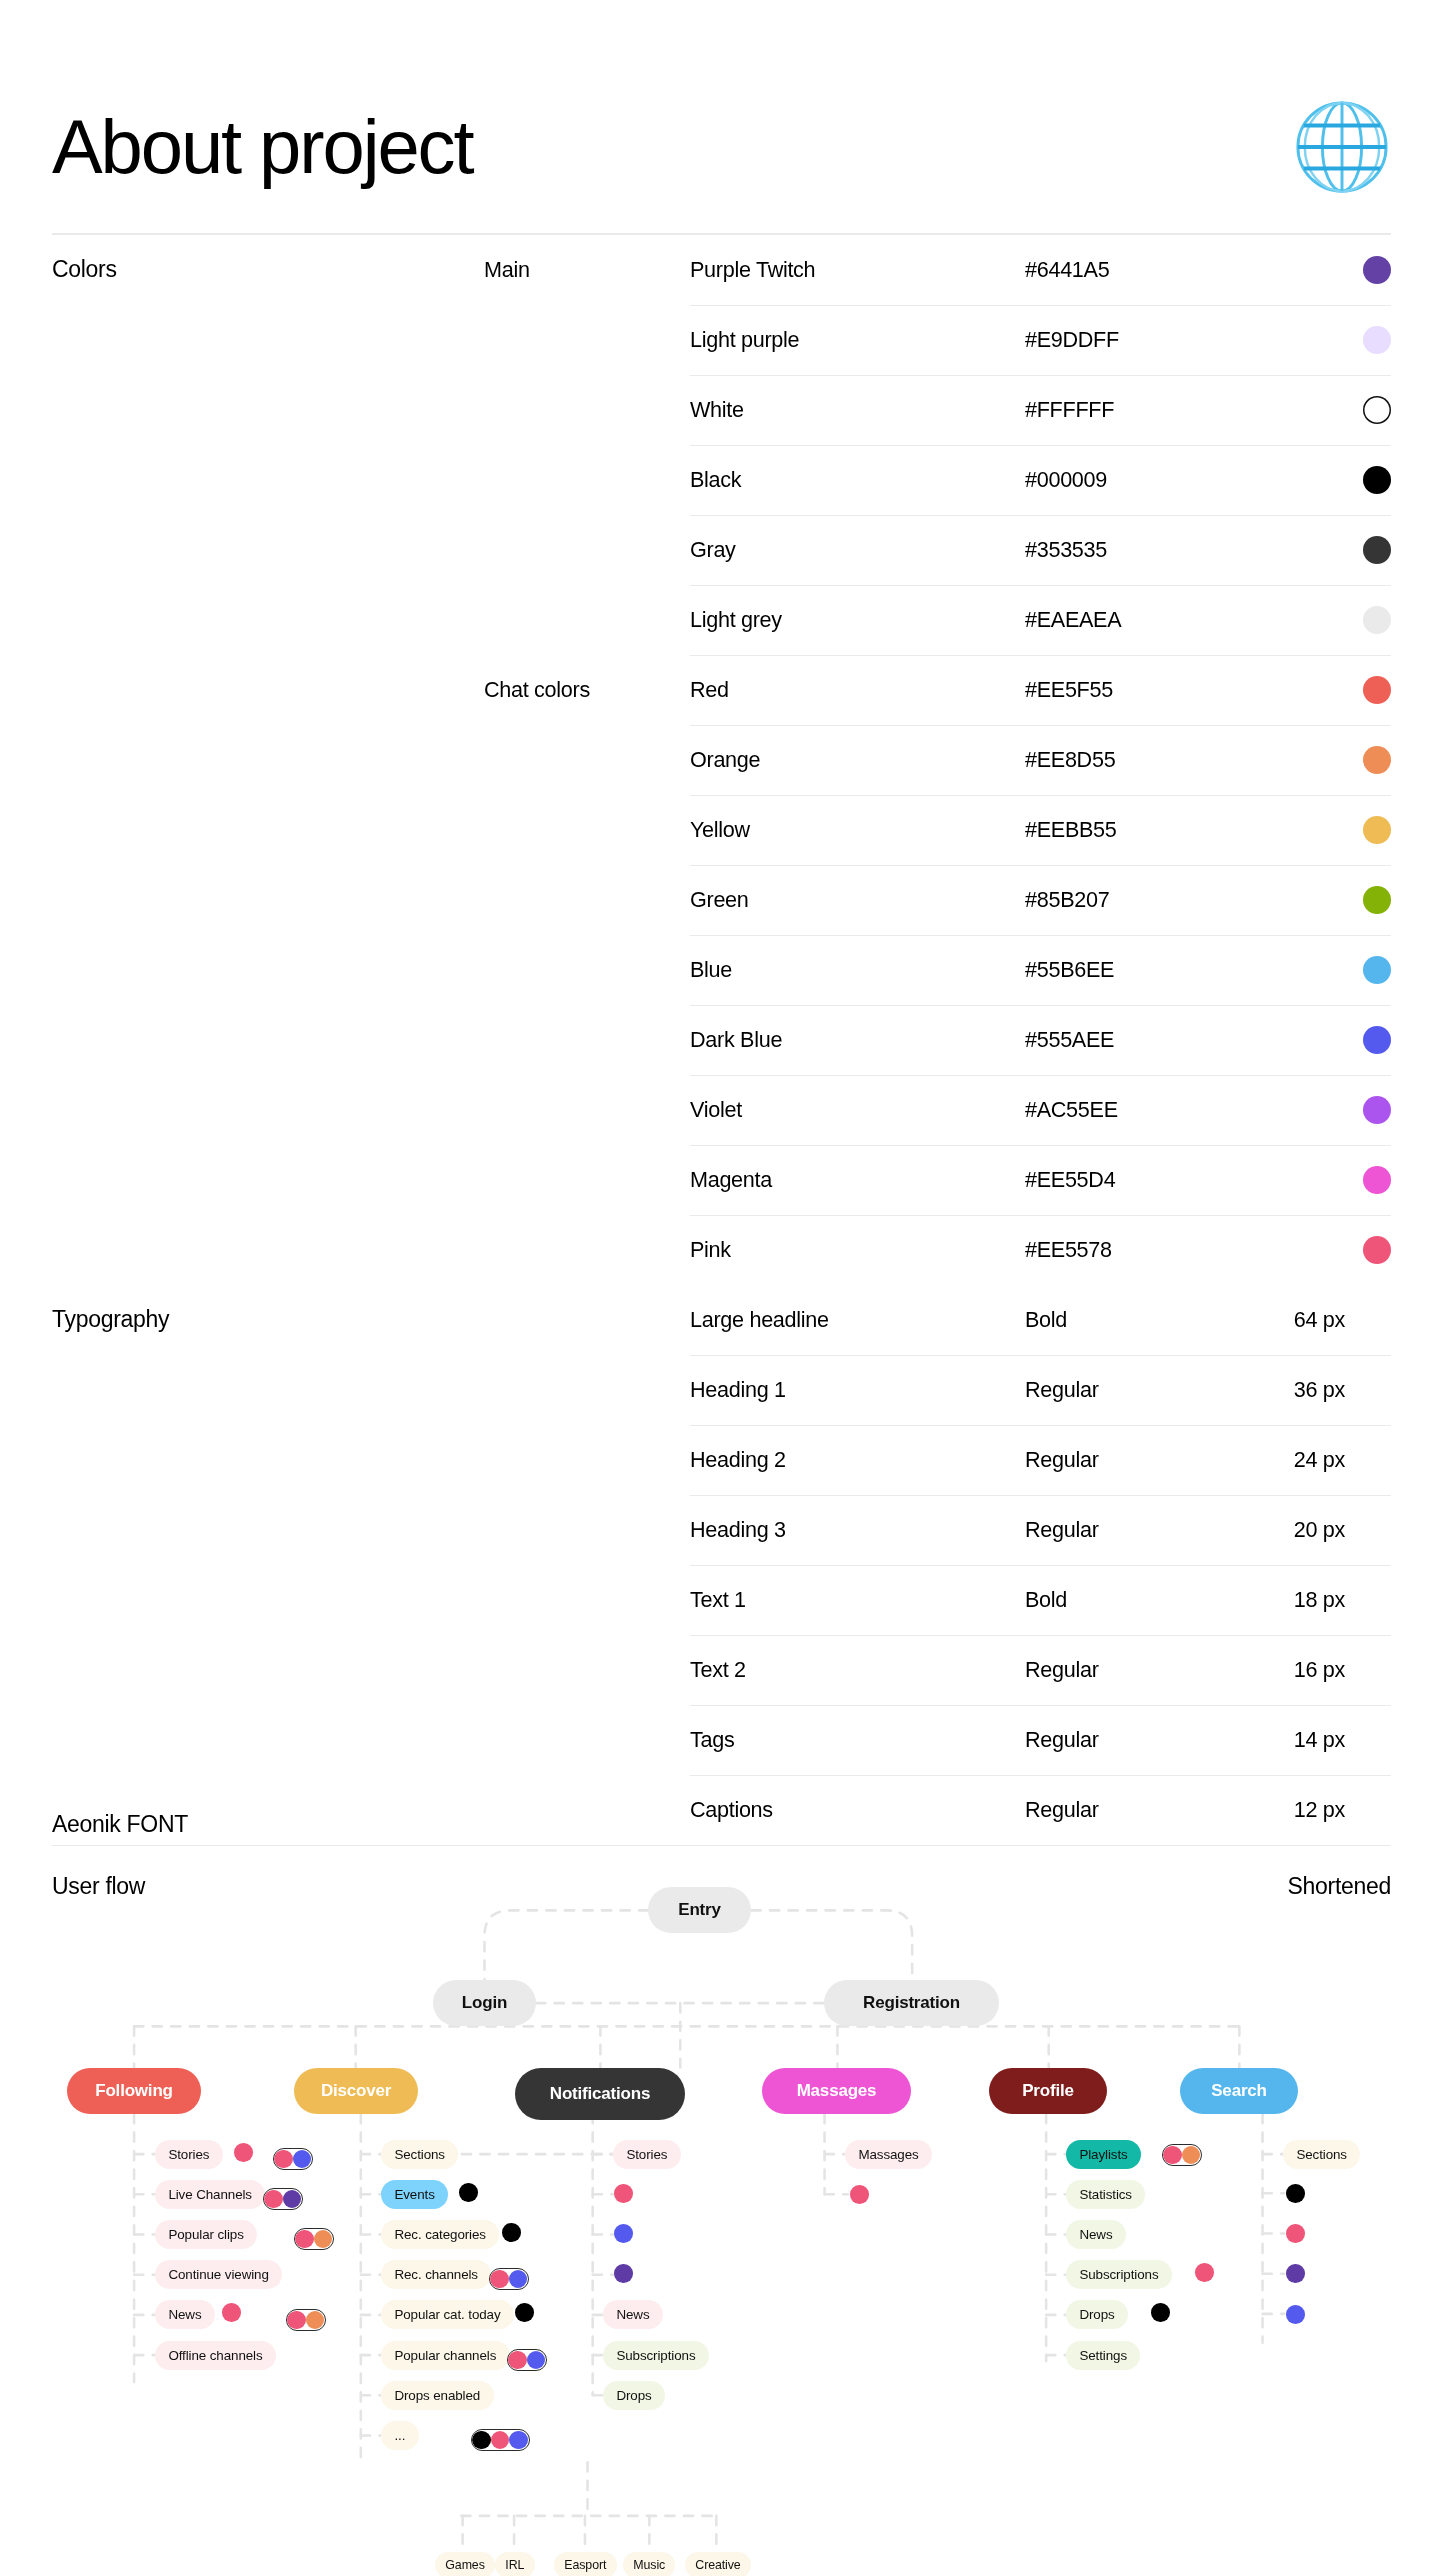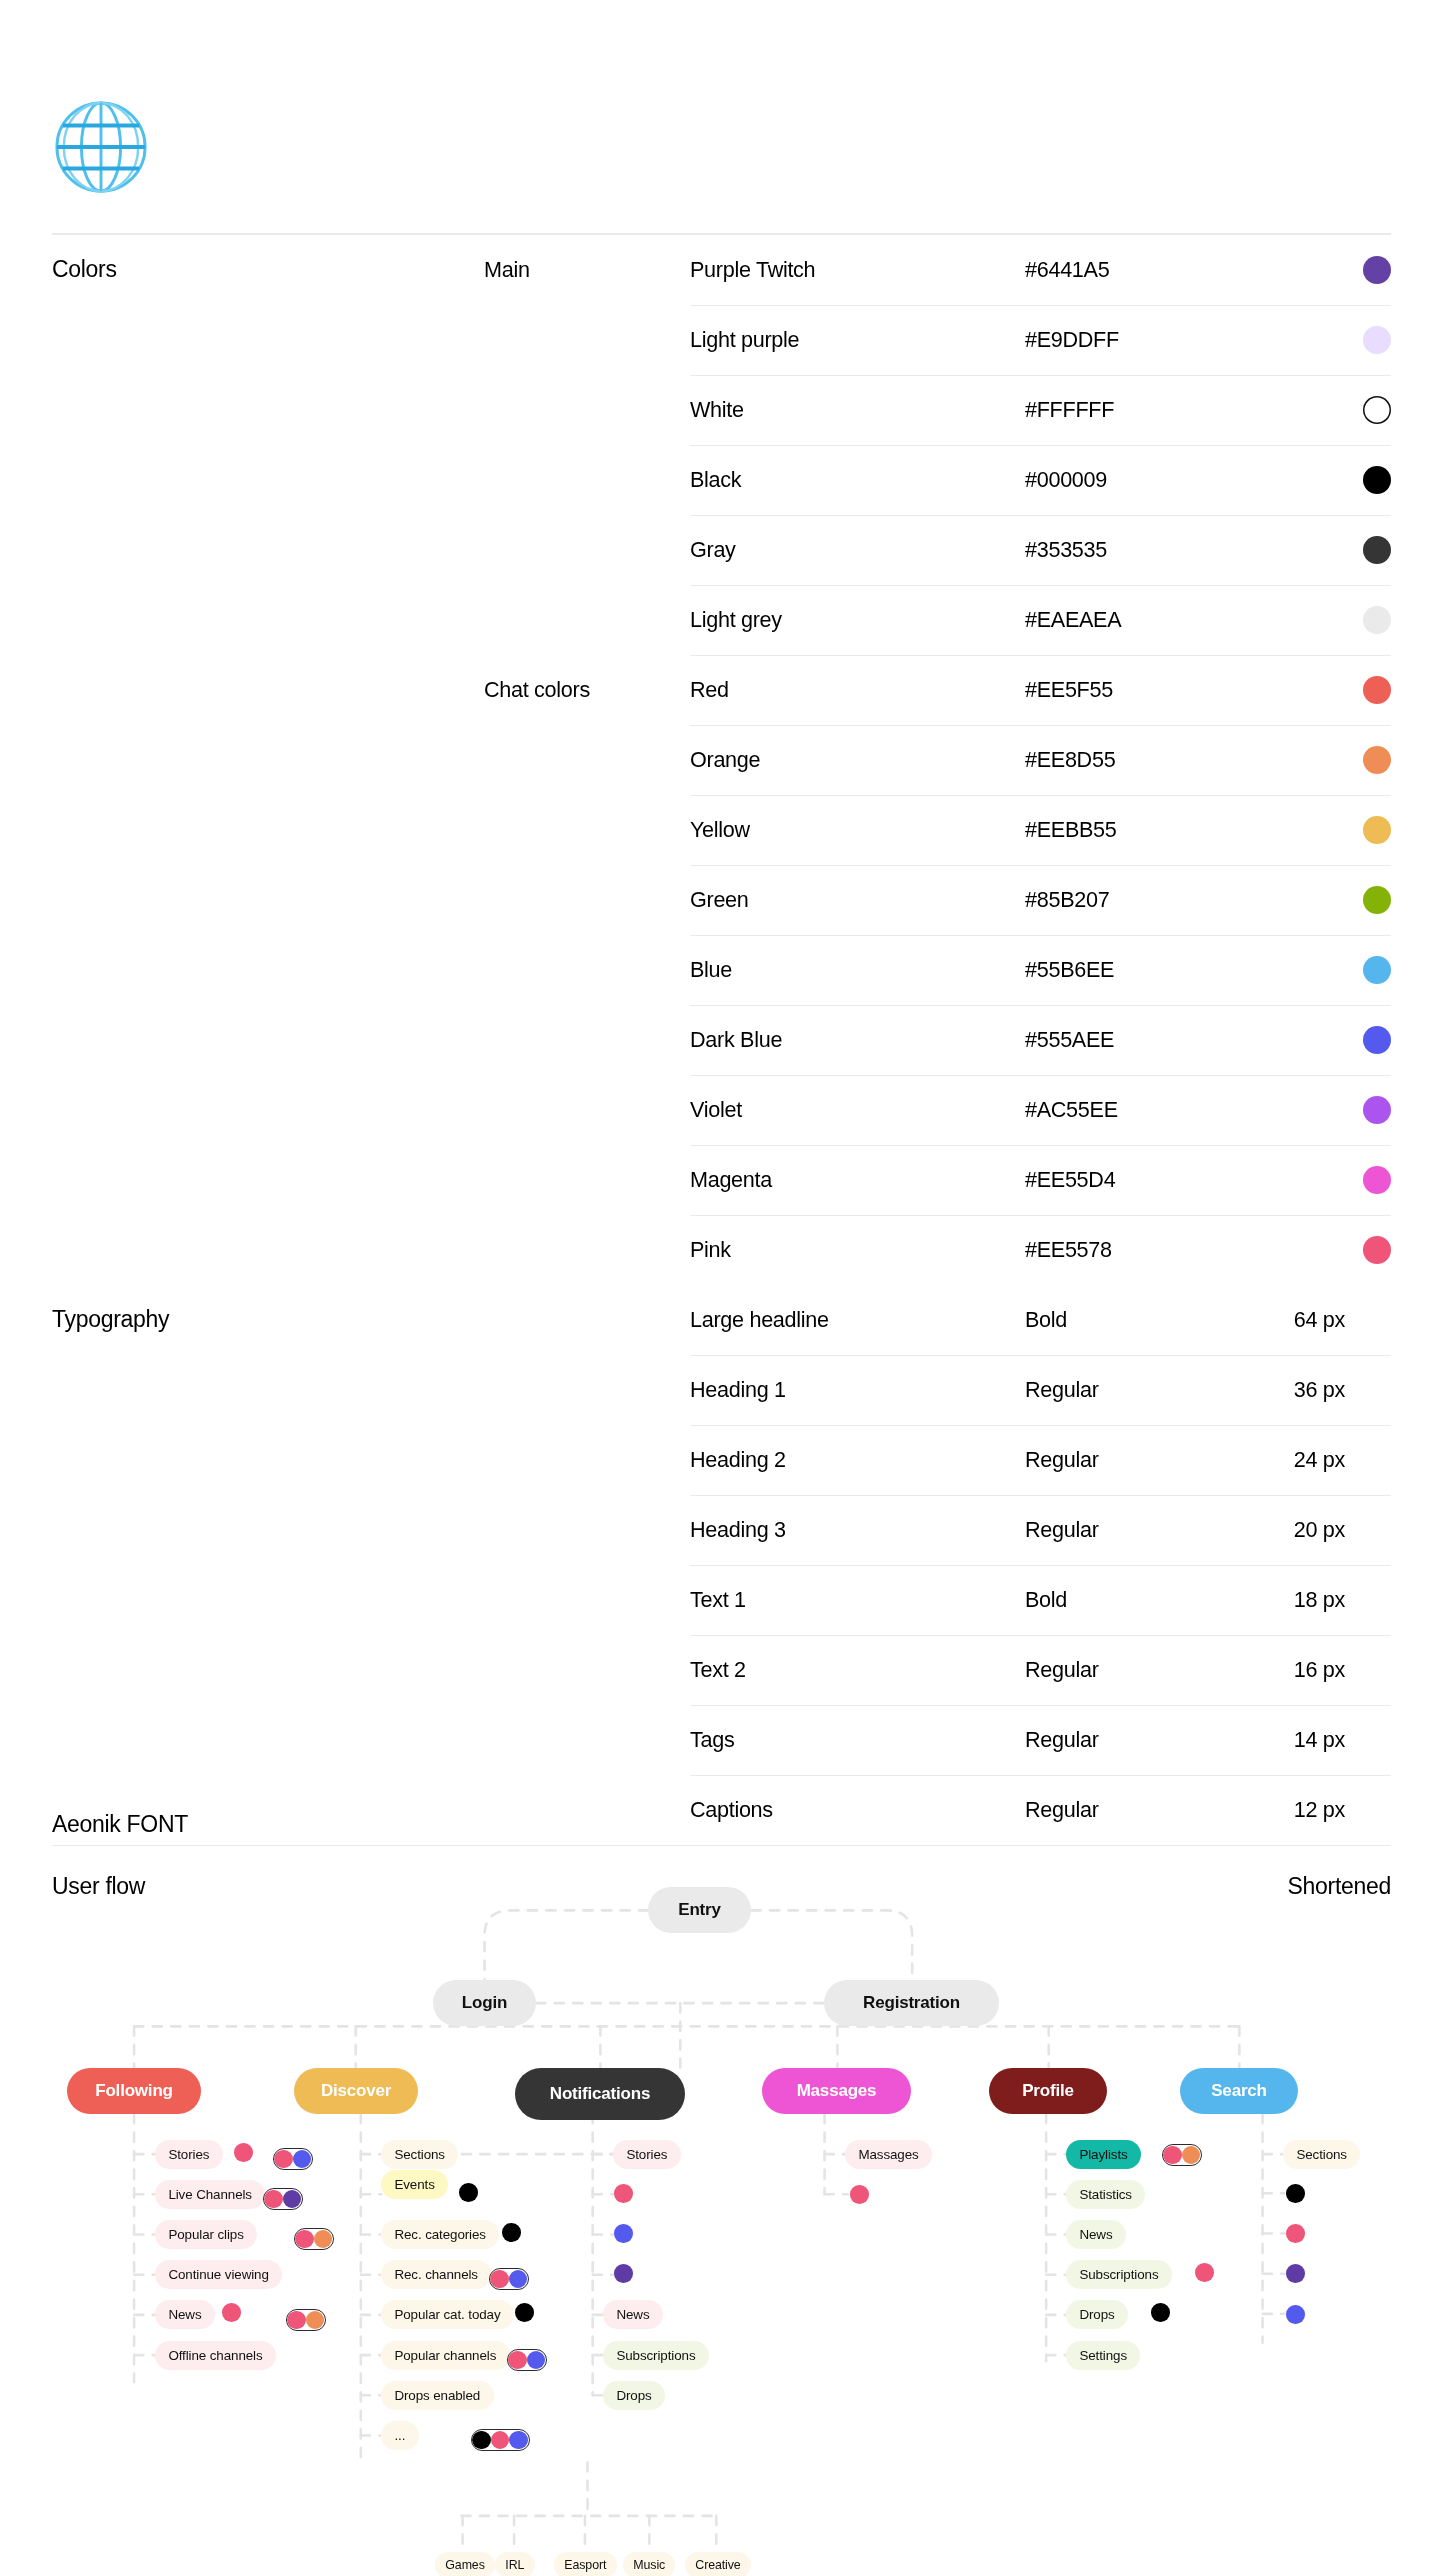--- a/index.html
+++ b/index.html
@@ -55,20 +55,21 @@
   .capsule {
     position:absolute; display:flex; align-items:center;
     border:1.5px solid #2b2b2b; border-radius:515px; overflow:hidden; background:#fff;
   }
   .capsule i { display:block; border-radius:50%; }
 </style>
 </head>
 <body>
 
 <div class="page-header">
+  <div class="page-title">About project</div>
   <svg class="globe-icon" viewBox="0 0 100 100">
     <circle cx="50" cy="50" r="45" fill="none" stroke="#4FC0EC" stroke-width="3"></circle>
     <ellipse cx="50" cy="50" rx="20" ry="45" fill="none" stroke="#4FC0EC" stroke-width="3"></ellipse>
     <ellipse cx="50" cy="50" rx="38" ry="45" fill="none" stroke="#7FD2F2" stroke-width="2.5"></ellipse>
     <line x1="50" y1="5" x2="50" y2="95" stroke="#4FC0EC" stroke-width="3"></line>
     <line x1="5" y1="50" x2="95" y2="50" stroke="#29A8E0" stroke-width="4"></line>
     <line x1="11" y1="28" x2="89" y2="28" stroke="#29A8E0" stroke-width="4"></line>
     <line x1="11" y1="72" x2="89" y2="72" stroke="#29A8E0" stroke-width="4"></line>
   </svg>
 </div>
@@ -356,21 +357,21 @@
       <div class="capsule" style="left: 294px; top: 382px; height: 21.6px; width: 40px;">
         <i style="width: 18.5px; height: 18.5px; background: rgb(238, 85, 120);"></i>
         <i style="width: 18.5px; height: 18.5px; background: rgb(238, 141, 85);"></i>
       </div>
       <div class="dot" style="left: 222px; top: 457px; width: 18.5px; height: 18.5px; background: rgb(238, 85, 120);"></div>
       <div class="capsule" style="left: 286px; top: 463px; height: 21.6px; width: 40px;">
         <i style="width: 18.5px; height: 18.5px; background: rgb(238, 85, 120);"></i>
         <i style="width: 18.5px; height: 18.5px; background: rgb(238, 141, 85);"></i>
       </div>
       <div class="leaf" style="left: 381px; top: 294px; background: rgb(252, 247, 232);">Sections</div>
-      <div class="leaf" style="left: 381px; top: 324px; background: #fef9c3;">Events</div>
+      <div class="leaf" style="left: 381px; top: 334px; background: #7dd3fc;">Events</div>
       <div class="leaf" style="left: 381px; top: 374px; background: rgb(252, 247, 232);">Rec. categories</div>
       <div class="leaf" style="left: 381px; top: 414px; background: rgb(252, 247, 232);">Rec. channels</div>
       <div class="leaf" style="left: 381px; top: 454px; background: rgb(252, 247, 232);">Popular cat. today</div>
       <div class="leaf" style="left: 381px; top: 495px; background: rgb(252, 247, 232);">Popular channels</div>
       <div class="leaf" style="left: 381px; top: 535px; background: rgb(252, 247, 232);">Drops enabled</div>
       <div class="leaf" style="left: 381px; top: 575px; background: rgb(252, 247, 232);">...</div>
       <div class="dot" style="left: 459px; top: 337px; width: 18.5px; height: 18.5px; background: rgb(0, 0, 0);"></div>
       <div class="dot" style="left: 502px; top: 377px; width: 18.5px; height: 18.5px; background: rgb(0, 0, 0);"></div>
       <div class="capsule" style="left: 489px; top: 422px; height: 21.6px; width: 40px;">
         <i style="width: 18.5px; height: 18.5px; background: rgb(238, 85, 120);"></i>

